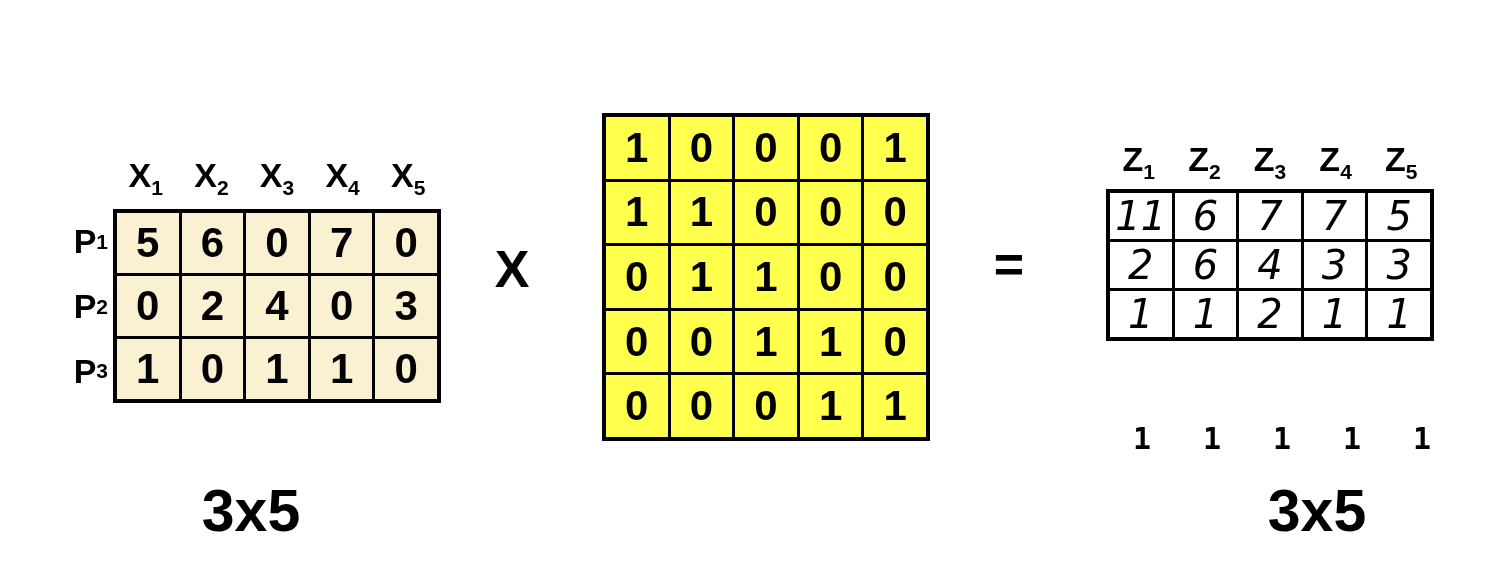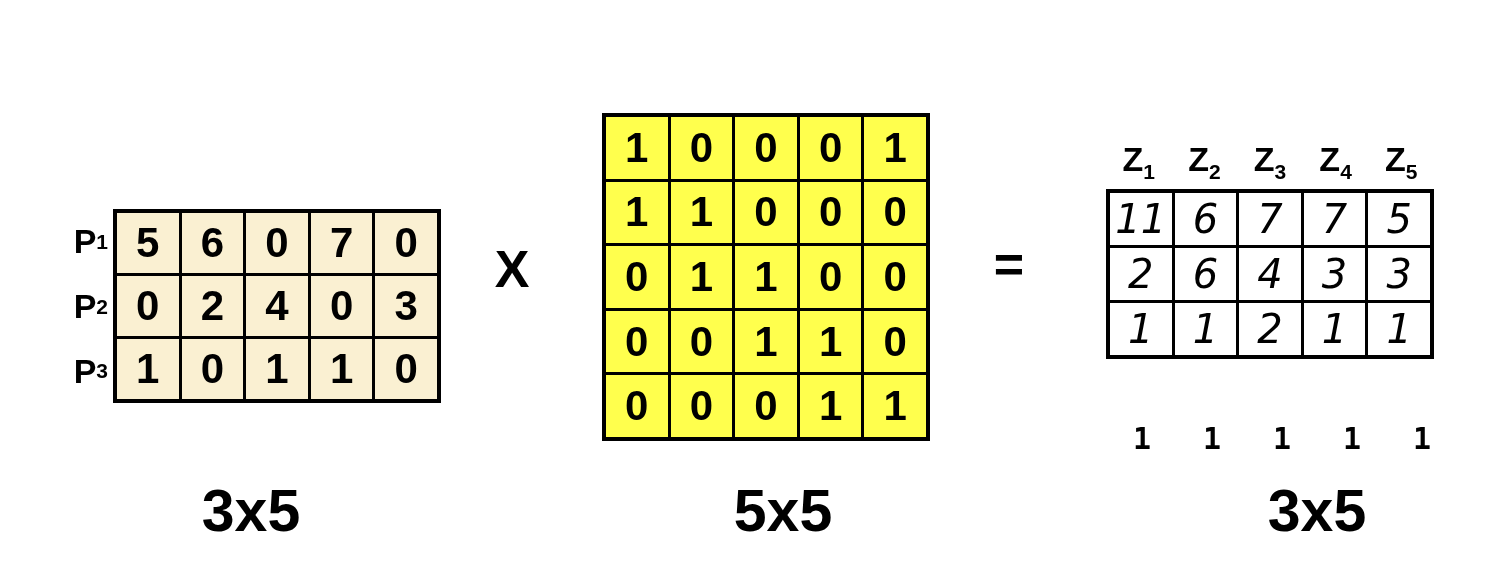--- a/index.html
+++ b/index.html
@@ -27,21 +27,21 @@
     align-items: center;
     justify-content: center;
     font-size: 42px;
     font-weight: 700;
     line-height: 1;
   }
   .grid-left   { left: 113px; top: 209px; width: 328px; height: 194px;
                  grid-template-columns: repeat(5, 1fr); grid-template-rows: repeat(3, 1fr); }
   .grid-middle { left: 602px; top: 113px; width: 328px; height: 328px;
                  grid-template-columns: repeat(5, 1fr); grid-template-rows: repeat(5, 1fr); }
-  .grid-right  { left: 1106px; top: 189px; width: 328px; height: 170px;
+  .grid-right  { left: 1106px; top: 189px; width: 328px; height: 152px;
                  grid-template-columns: repeat(5, 1fr); grid-template-rows: repeat(3, 1fr); }
   .grid-left > div   { background: #faf0d2; }
   .grid-middle > div { background: #ffff4d; }
   .grid-right > div  { background: #ffffff;
                        font-style: italic; font-weight: 500; font-size: 40px;
                        font-family: "DejaVu Sans", sans-serif; }
 
   
   .col-headers {
     position: absolute;
@@ -118,20 +118,27 @@
     font-weight: 700;
     font-family: "DejaVu Sans Mono", monospace;
     background: transparent;
   }
 </style>
 </head>
 <body>
 
 <div class="canvas">
 
+  <div class="col-headers hdrs-left">
+    <span class="hdr"><span>X</span><sub>1</sub></span>
+    <span class="hdr"><span>X</span><sub>2</sub></span>
+    <span class="hdr"><span>X</span><sub>3</sub></span>
+    <span class="hdr"><span>X</span><sub>4</sub></span>
+    <span class="hdr"><span>X</span><sub>5</sub></span>
+  </div>
 
   <div class="row-headers">
     <span class="hdr">
         <span>P</span>
         <sub>1</sub>
       </span>
     <span class="hdr">
         <span>P</span>
         <sub>2</sub>
       </span>
@@ -185,21 +192,20 @@
       <div>1</div>
       <div>1</div>
       <div>0</div>
       <div>0</div>
       <div>0</div>
       <div>0</div>
       <div>1</div>
       <div>1</div>
     </div>
 
-  <div class="dim-label dim-middle">5x5</div>
 
   <div class="operator op-equals">=</div>
 
   <div class="col-headers hdrs-right">
     <span class="hdr"><span>Z</span><sub>1</sub></span>
     <span class="hdr"><span>Z</span><sub>2</sub></span>
     <span class="hdr"><span>Z</span><sub>3</sub></span>
     <span class="hdr"><span>Z</span><sub>4</sub></span>
     <span class="hdr"><span>Z</span><sub>5</sub></span>
   </div>

